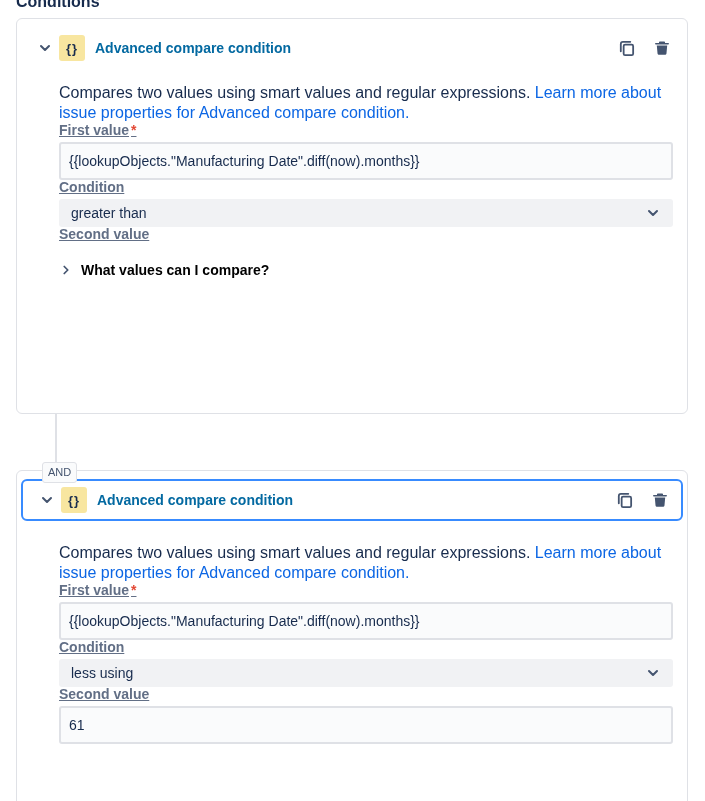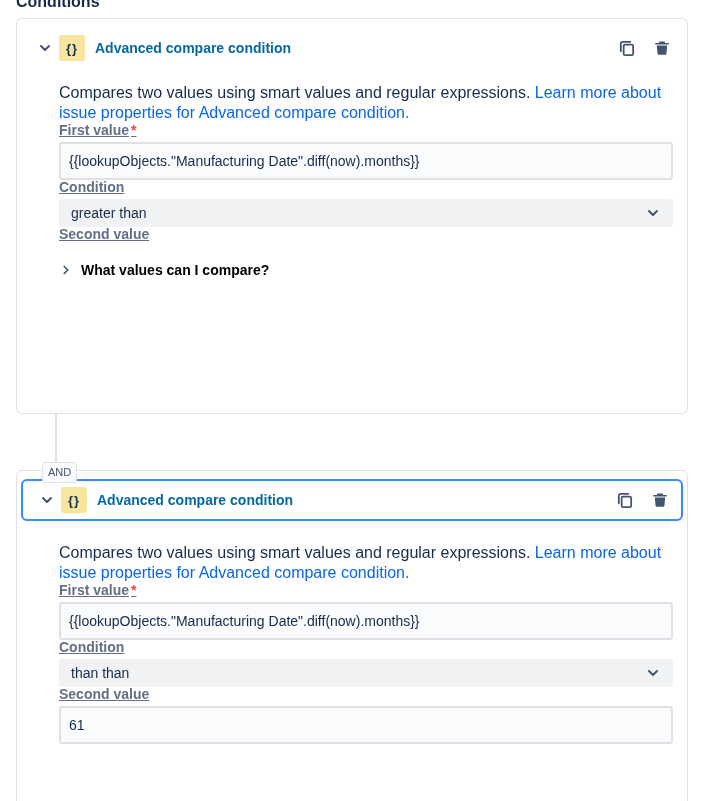--- a/index.html
+++ b/index.html
@@ -185,21 +185,21 @@
     <div class="description">
       <span>Compares two values using smart values and regular expressions.</span>
       <a>Learn more about issue properties for Advanced compare condition.</a>
     </div>
     <div class="field-label">
       <span>First value</span><span class="req">*</span>
     </div>
     <input class="text-input" type="text" value="{{lookupObjects.&quot;Manufacturing Date&quot;.diff(now).months}}" style="">
     <div class="field-label">Condition</div>
     <div class="select-box">
-      <span>than than</span>
+      <span>less using</span>
       <svg width="16" height="16" viewBox="0 0 16 16">
           <path d="M4 6l4 4 4-4" fill="none" stroke="#44546F" stroke-width="2" stroke-linecap="round" stroke-linejoin="round"></path>
         </svg>
     </div>
     <div class="field-label">Second value</div>
     <input class="text-input" type="text" value="61" style="">
   </div>
 </div>
 
 </body></html>

